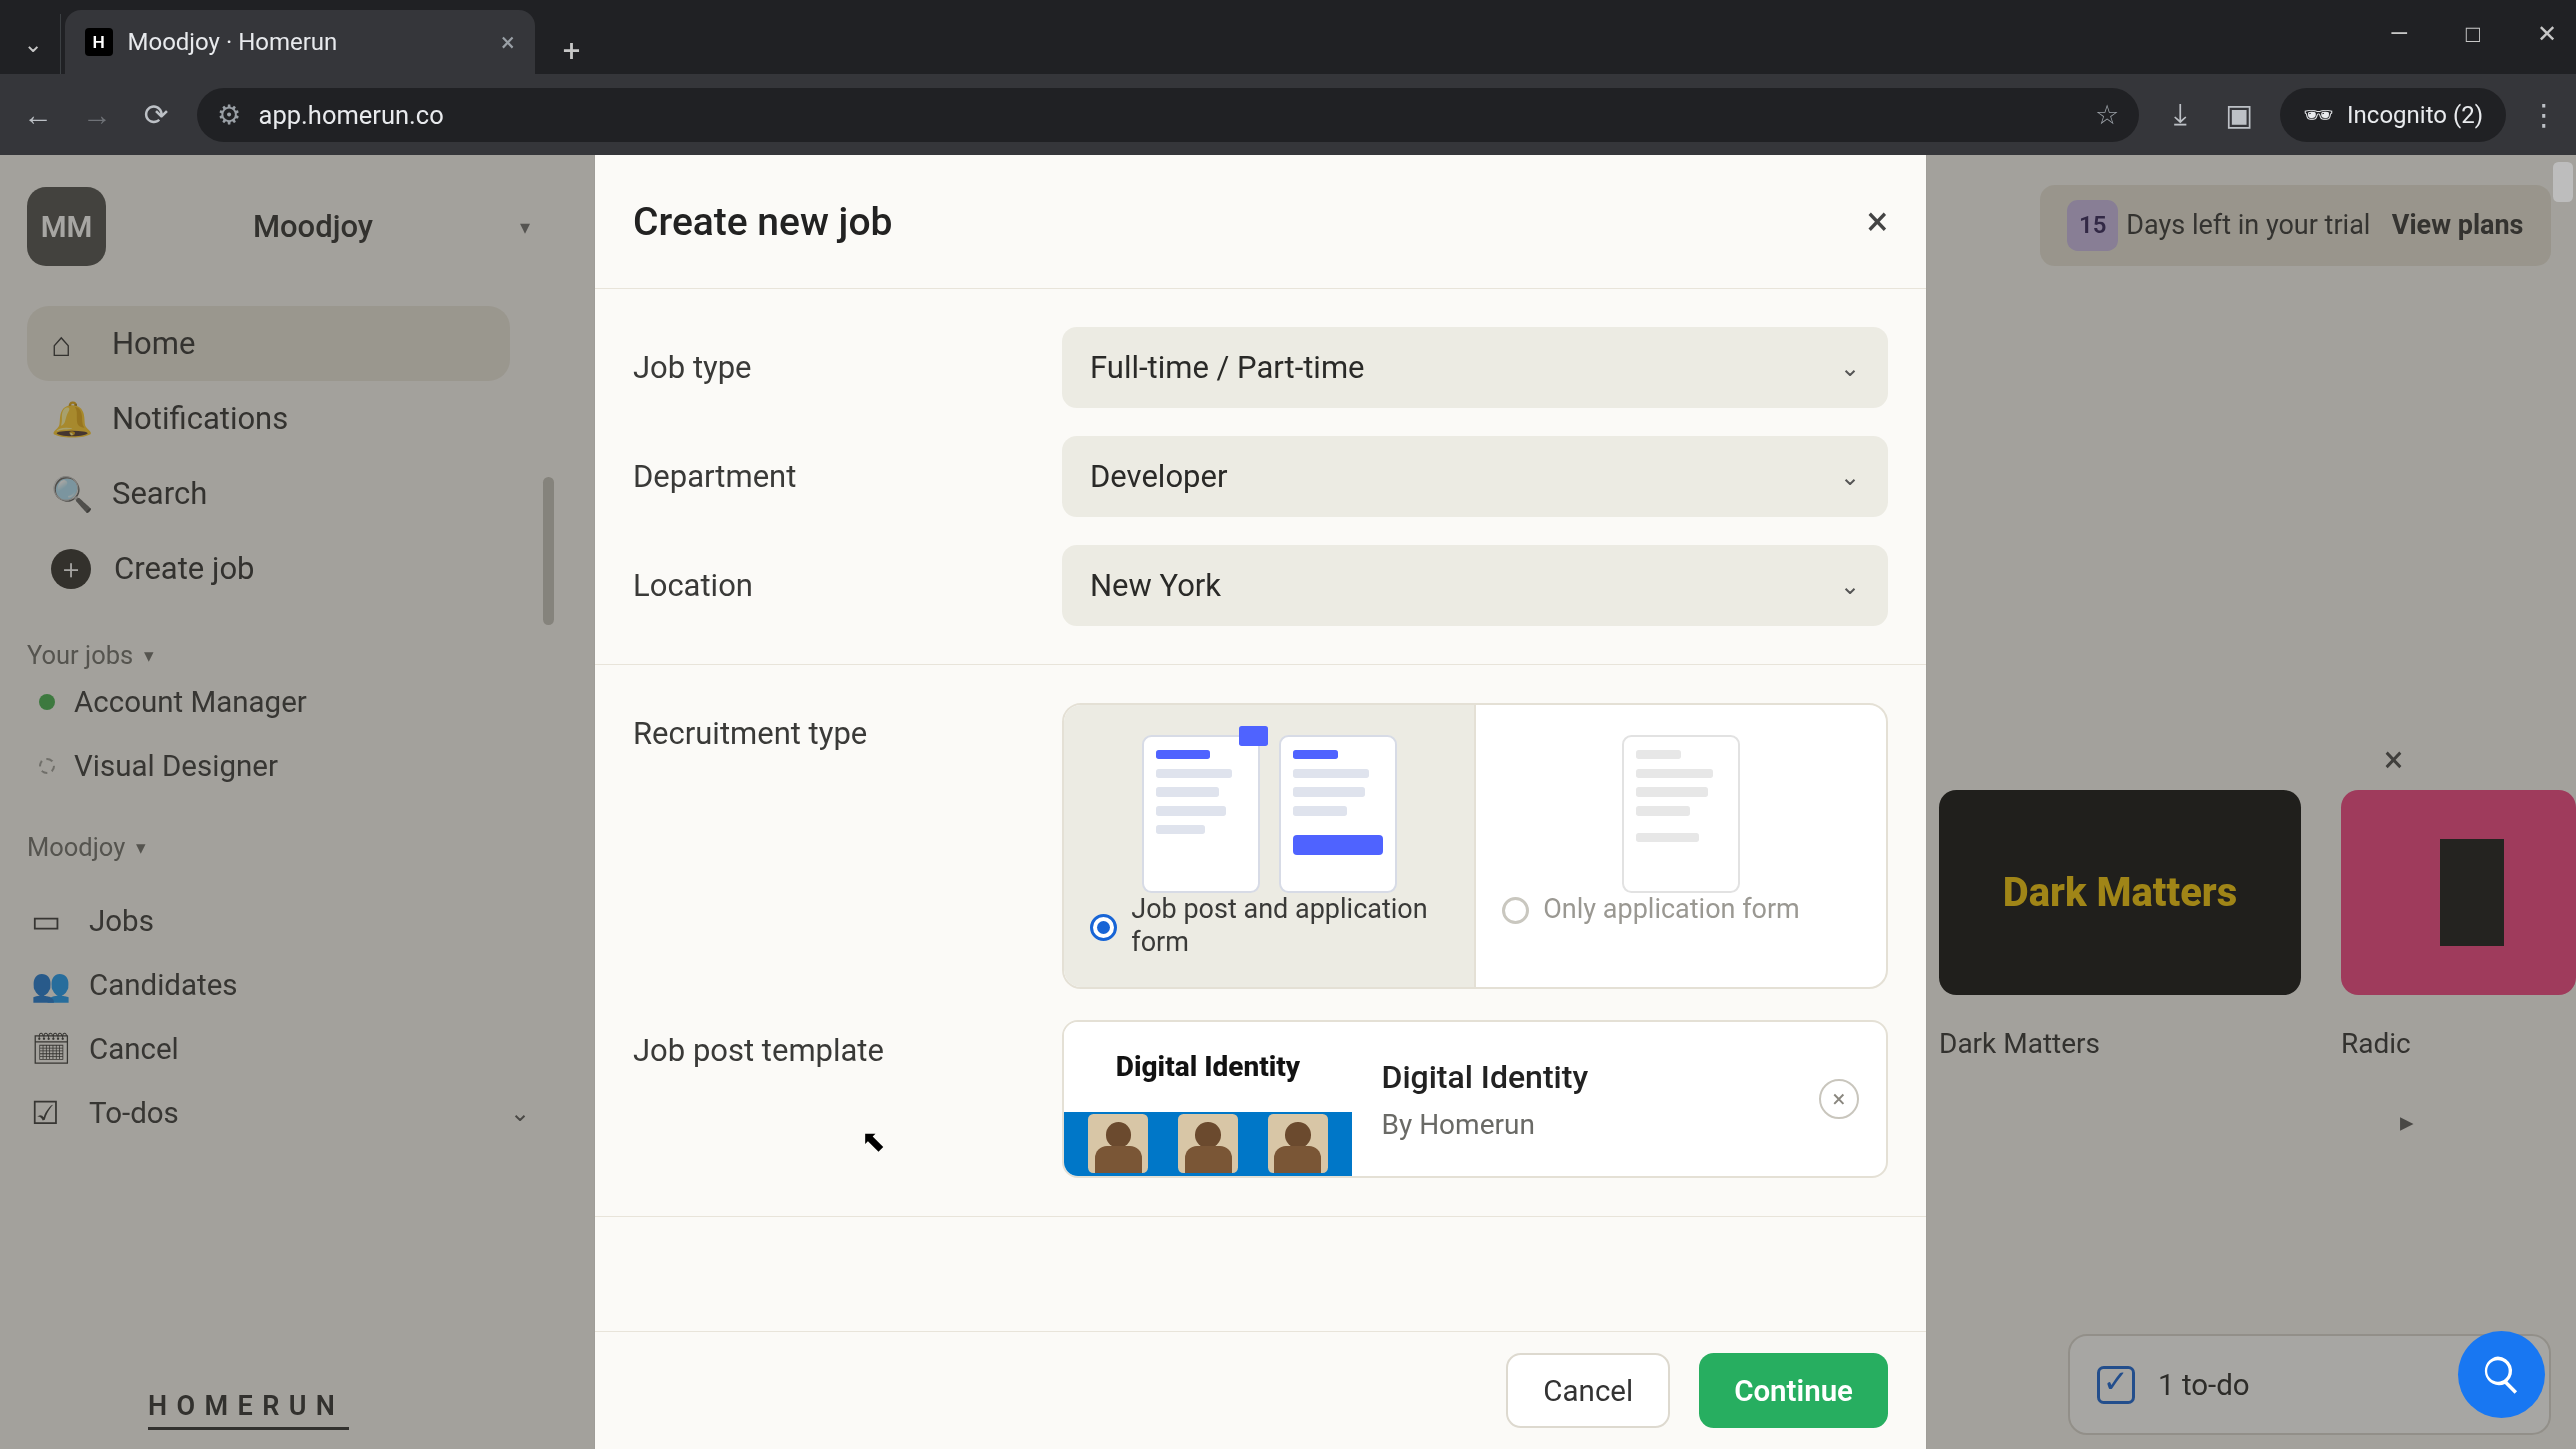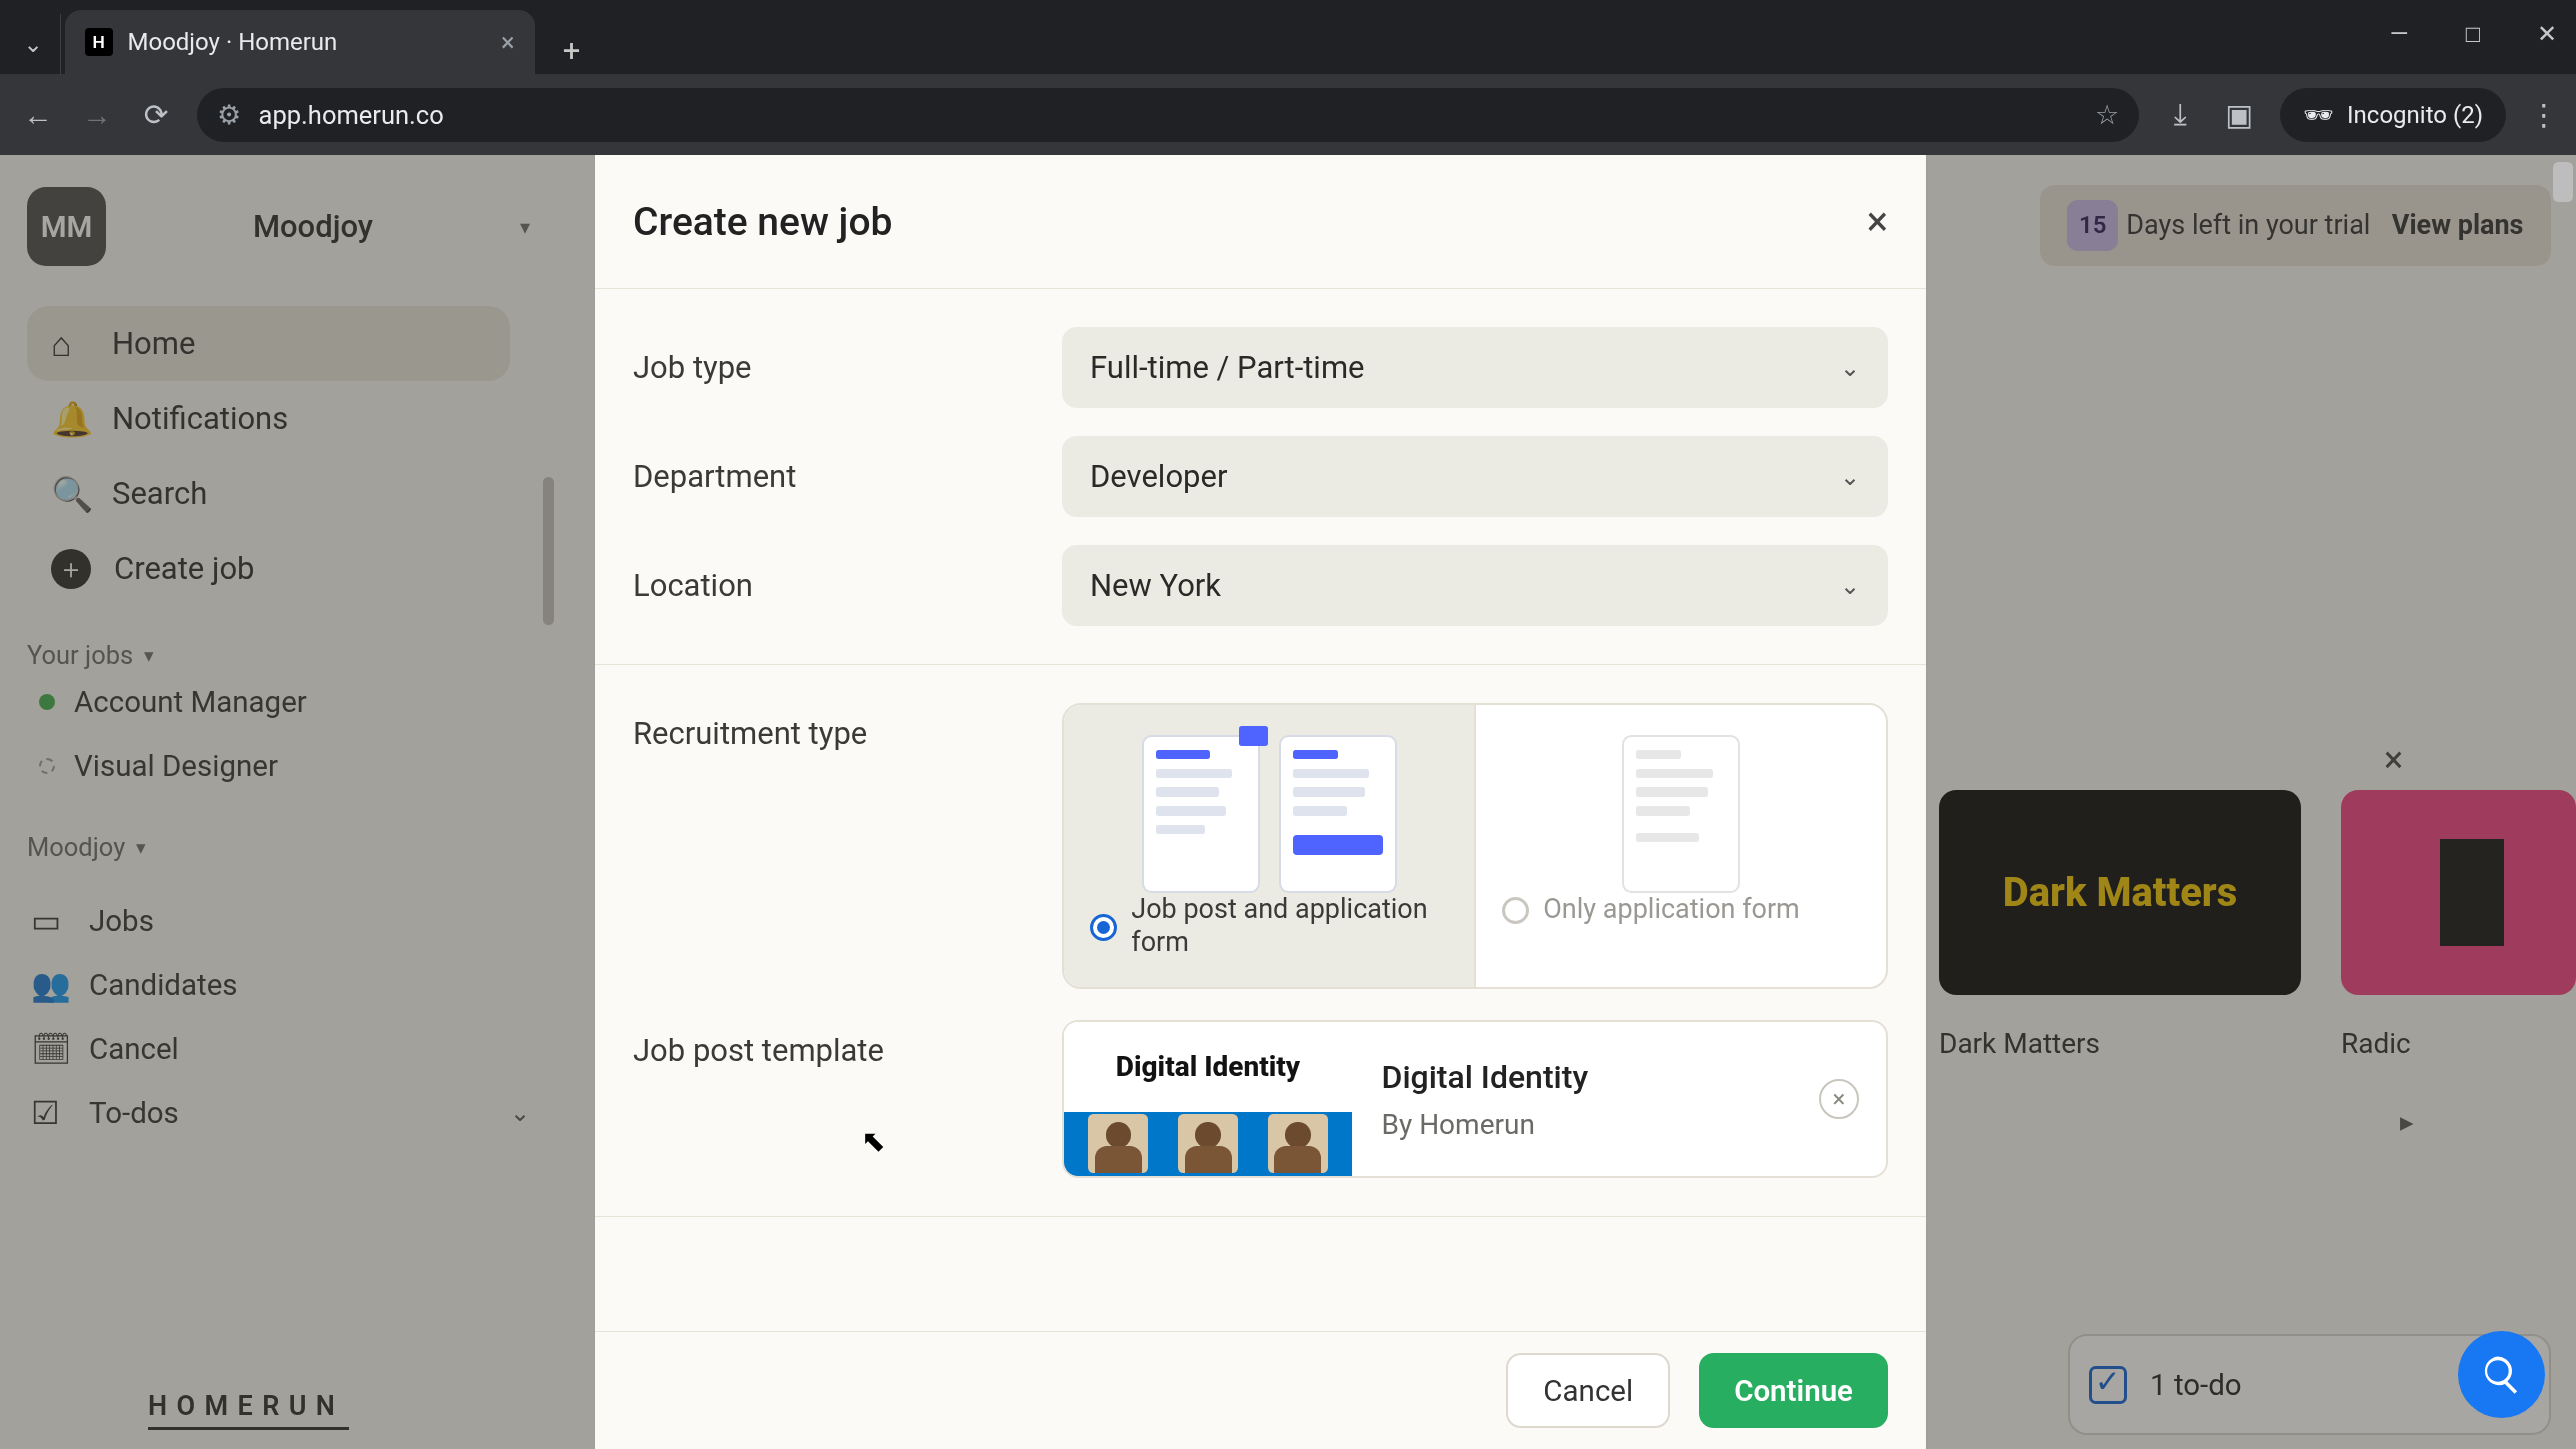--- a/index.html
+++ b/index.html
@@ -133,21 +133,21 @@
   .bg-card.radic .blk { width:64px; height:107px; background:#111; margin-left:27px; }
   .bg-card-label { position:absolute; font-size:28px; color:#2d2d2d; }
   .bg-card-label.dm { left:1939px; top:872px; }
   .bg-card-label.rd { left:2341px; top:872px; }
   .bg-close { position:absolute; left:2384px; top:584px; font-size:36px; color:#444; }
   .bg-arrow { position:absolute; left:2400px; top:951px; font-size:27px; color:#555; }
 
   .bg-todo {
     position:absolute; left:2068px; top:1179px; height:101px; width:483px; background:#fff;
     border-radius:19px; border:2px solid #d9d6cf; display:flex; align-items:center; gap:23px;
-    padding:0 19px; font-size:29.5px; color:#222;
+    padding:0 27px; font-size:29.5px; color:#222;
   }
   .bg-todo .chk { width:38px; height:38px; border:3.4px solid #1060d6; border-radius:6.7px; position:relative; }
   .bg-todo .chk::after{content:"✓"; position:absolute; left:2.7px; top:-5.4px; font-size:31px; color:#1060d6;}
 
   
   .fab {
     position:absolute; right:31px; bottom:31px; width:87px; height:87px; border-radius:50%;
     background:#1877f2; display:flex; align-items:center; justify-content:center; z-index:40;
   }
   .fab svg { width:43px; height:43px; fill:#fff; }

